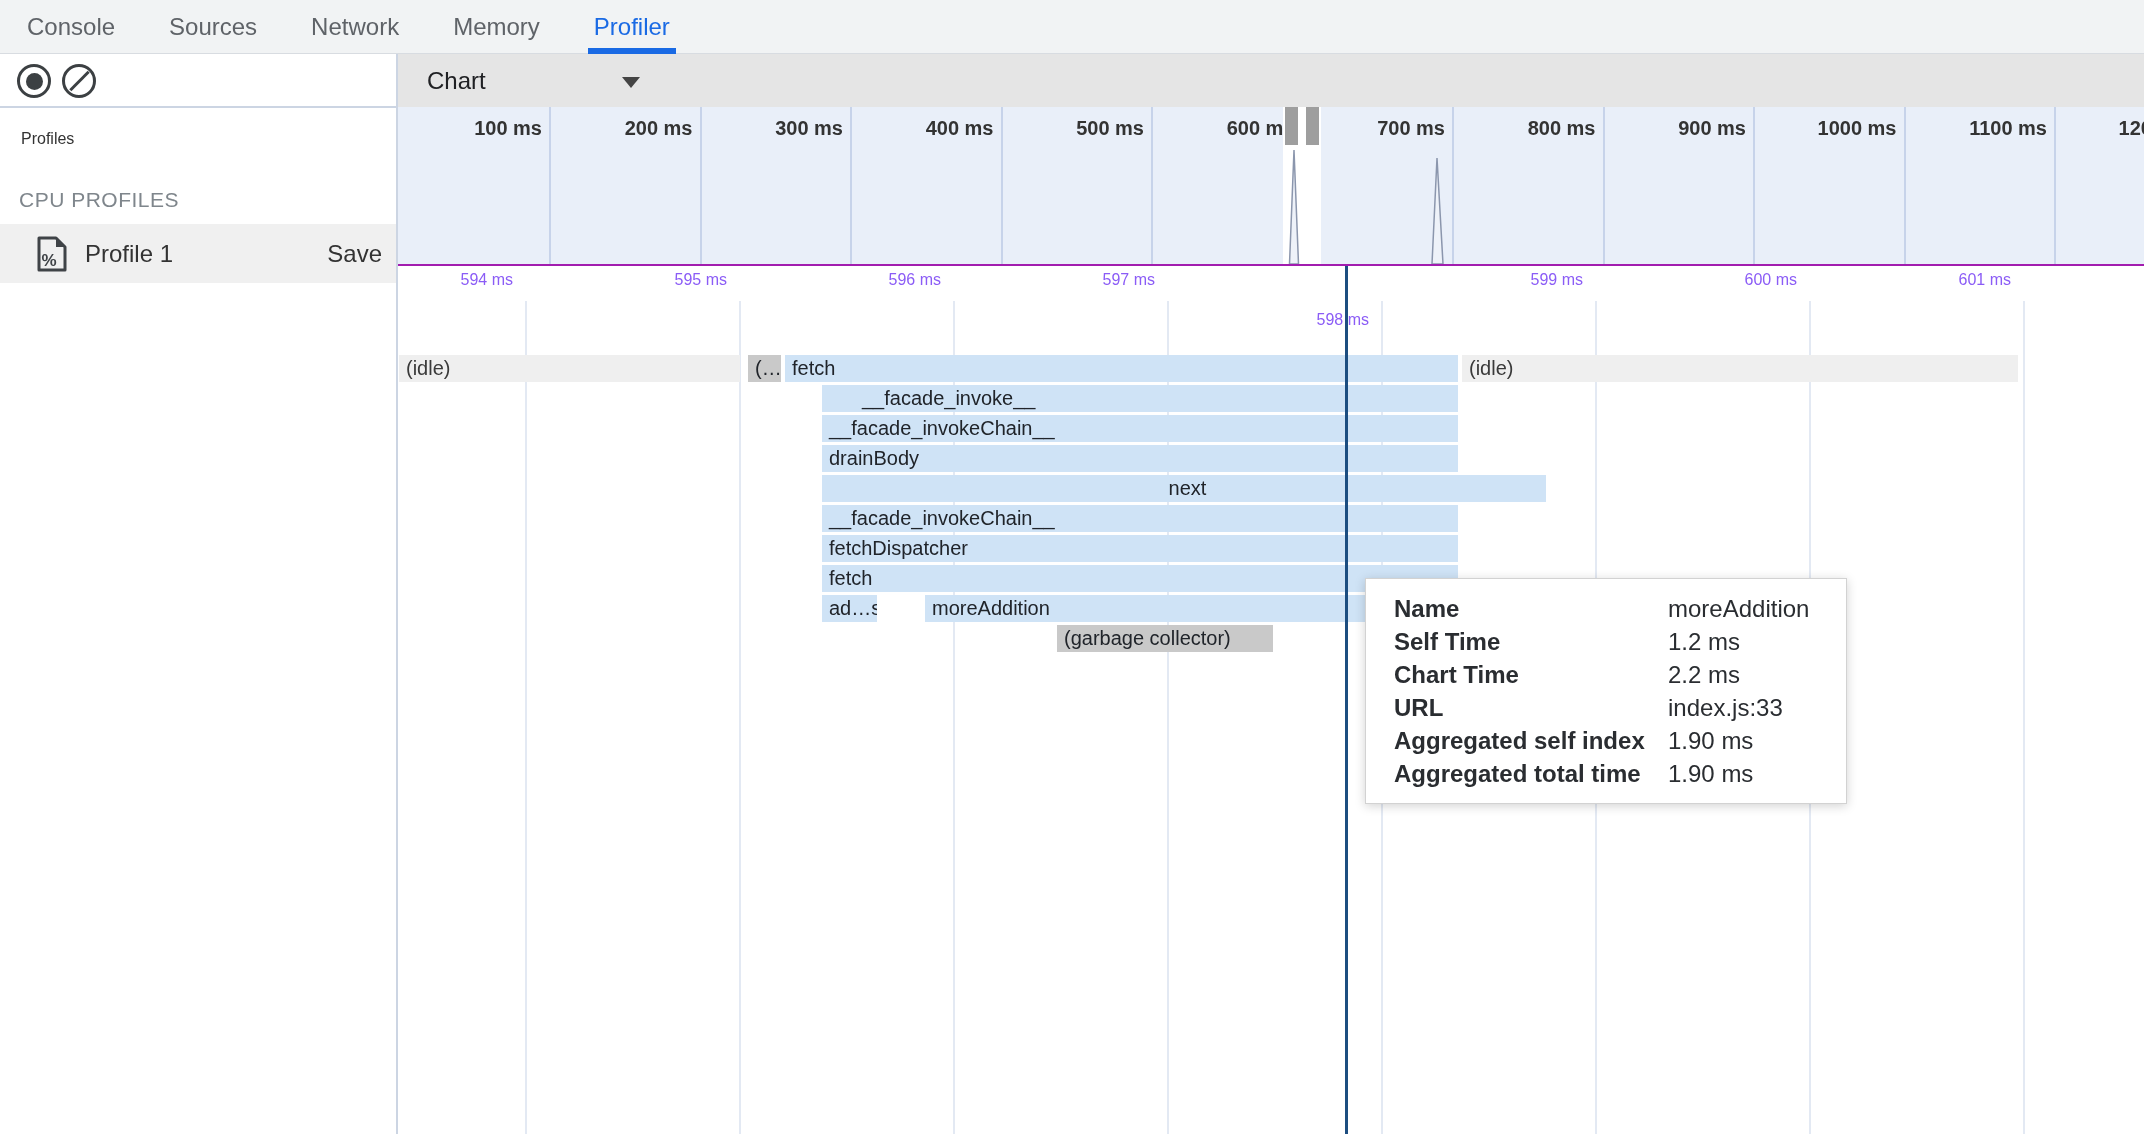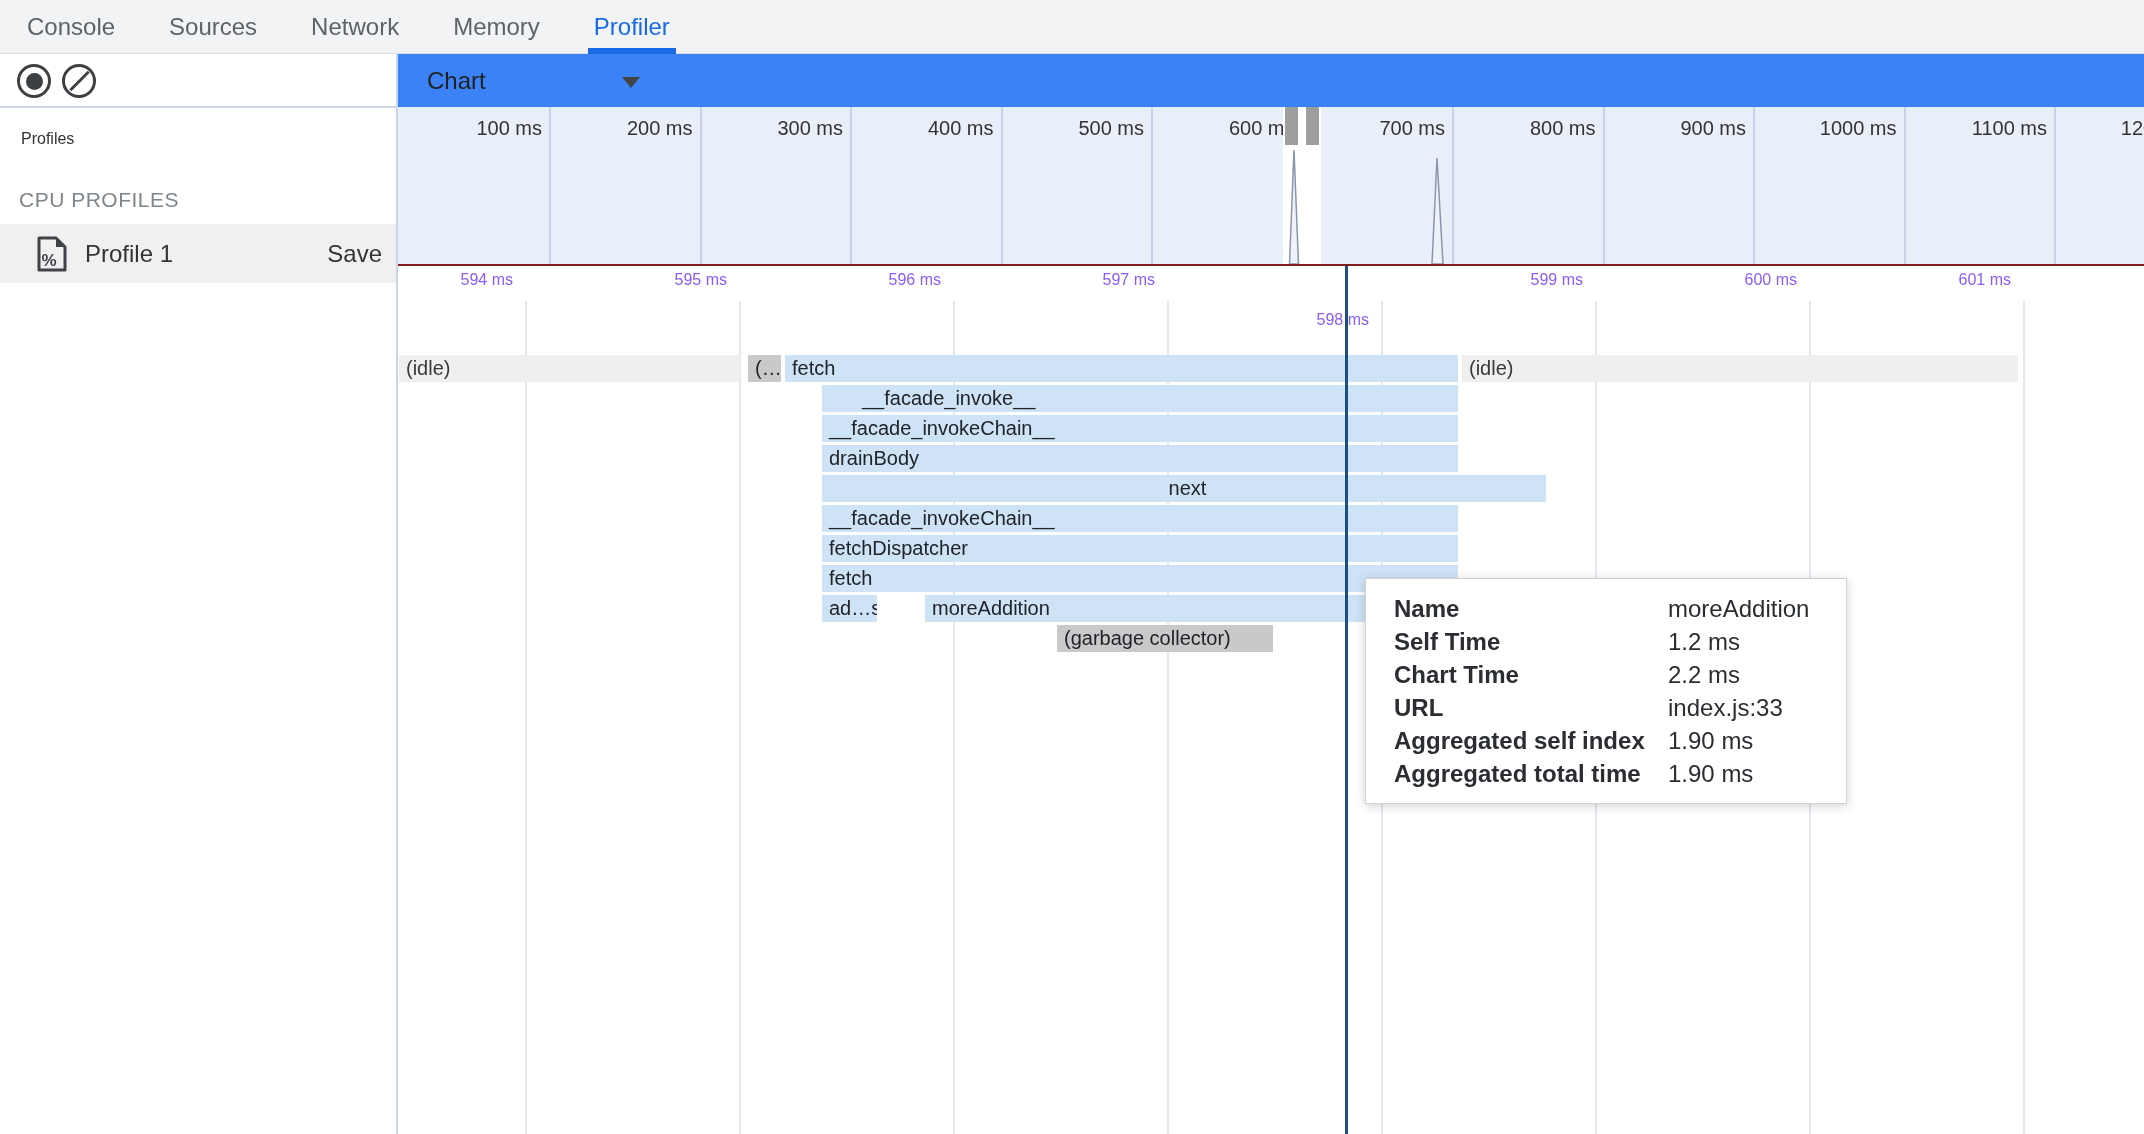--- a/index.html
+++ b/index.html
@@ -28,28 +28,28 @@
   #profiles-heading{position:absolute;left:21px;top:76px;font-size:16px;color:#333;}
   #cpu-heading{position:absolute;left:19px;top:134px;font-size:21px;color:#7f868c;letter-spacing:.5px;}
   #profile-row{position:absolute;left:0;top:170px;width:100%;height:59px;background:#f0f0f0;}
   #profile-icon{position:absolute;left:36px;top:12px;}
   #profile-label{position:absolute;left:85px;top:0;height:59px;line-height:59px;font-size:24px;color:#333;}
   #save-link{position:absolute;right:14px;top:0;height:59px;line-height:59px;font-size:24px;color:#333;
              cursor:pointer;}
 
   
   #main{position:absolute;left:398px;top:54px;right:0;bottom:0;background:#fff;}
-  #main-toolbar{position:absolute;left:0;top:0;right:0;height:53px;background:#3b82f6;}
+  #main-toolbar{position:absolute;left:0;top:0;right:0;height:53px;background:#e5e5e5;}
   #chart-select{position:absolute;left:29px;top:0;height:53px;line-height:53px;font-size:24px;color:#202124;cursor:pointer;}
   #dropdown-arrow{position:absolute;left:224px;top:23px;width:0;height:0;
                   border-left:9px solid transparent;border-right:9px solid transparent;border-top:11px solid #444;}
 
   
   #overview{position:absolute;left:0;top:53px;right:0;height:157px;background:#e9eff9;
-            border-bottom:2px solid #7f1d1d;box-sizing:content-box;overflow:hidden;}
+            border-bottom:2px solid #a21caf;box-sizing:content-box;overflow:hidden;font-weight:bold;}
   .ov-line{position:absolute;top:0;bottom:0;width:2px;background:#c7d3ea;}
   .ov-label{position:absolute;top:10px;font-size:20px;color:#333;transform:translateX(-100%);white-space:nowrap;}
   #ov-selection{position:absolute;left:885px;top:0;width:38px;bottom:0;background:#ffffff;}
   .ov-handle{position:absolute;top:0;width:13px;height:38px;background:#9e9e9e;}
   #ov-handle-left{left:887px;}
   #ov-handle-right{left:908px;}
   #spikes{position:absolute;left:0;top:0;width:100%;height:157px;}
 
   
   #ruler{position:absolute;left:0;top:212px;right:0;height:35px;background:#fff;}

